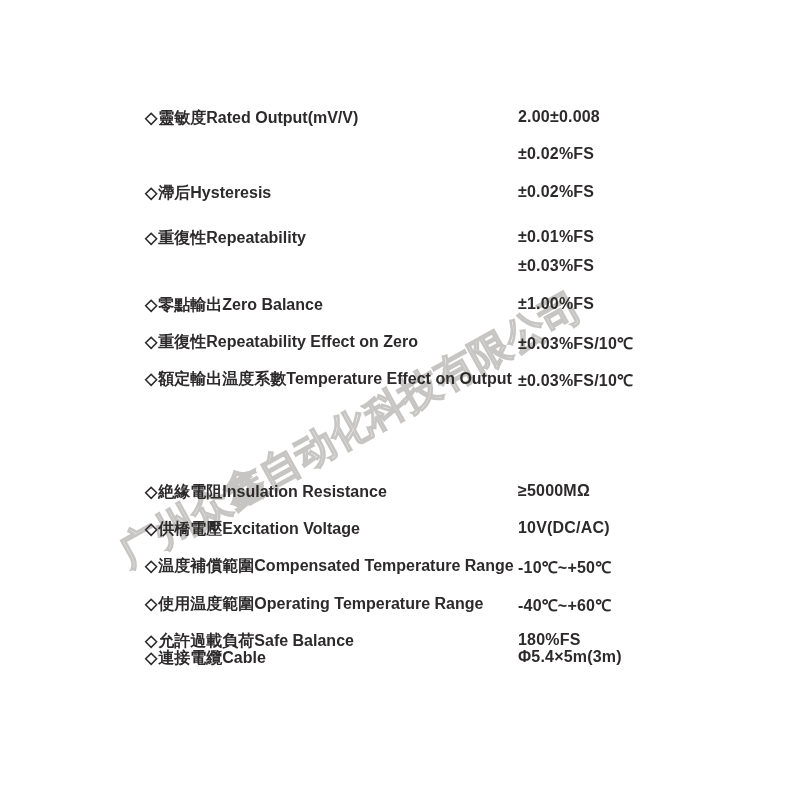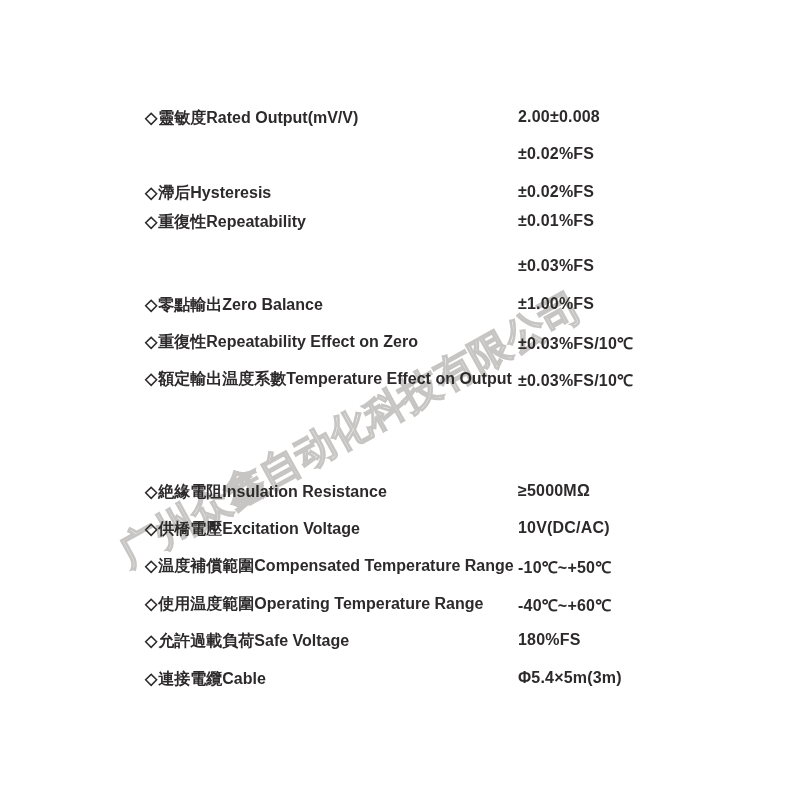--- a/index.html
+++ b/index.html
@@ -77,21 +77,21 @@
 
   <div class="spec-row" style="top:145px">
     <span class="spec-value">±0.02%FS</span>
   </div>
 
   <div class="spec-row" style="top:183px">
     <span class="spec-label"><span class="diamond">◇</span><span>滯后Hysteresis</span></span>
     <span class="spec-value">±0.02%FS</span>
   </div>
 
-  <div class="spec-row" style="top:212px">
+  <div class="spec-row" style="top:228px">
     <span class="spec-label"><span class="diamond">◇</span><span>重復性Repeatability</span></span>
     <span class="spec-value">±0.01%FS</span>
   </div>
 
   <div class="spec-row" style="top:257px">
     <span class="spec-value">±0.03%FS</span>
   </div>
 
   <div class="spec-row" style="top:295px">
     <span class="spec-label"><span class="diamond">◇</span><span>零點輸出Zero Balance</span></span>
@@ -124,22 +124,22 @@
     <span class="spec-label"><span class="diamond">◇</span><span>温度補償範圍Compensated Temperature Range</span></span>
     <span class="spec-value">-10℃~+50℃</span>
   </div>
 
   <div class="spec-row" style="top:594px">
     <span class="spec-label"><span class="diamond">◇</span><span>使用温度範圍Operating Temperature Range</span></span>
     <span class="spec-value">-40℃~+60℃</span>
   </div>
 
   <div class="spec-row" style="top:631px">
-    <span class="spec-label"><span class="diamond">◇</span><span>允許過載負荷Safe Voltage</span></span>
+    <span class="spec-label"><span class="diamond">◇</span><span>允許過載負荷Safe Balance</span></span>
     <span class="spec-value">180%FS</span>
   </div>
 
-  <div class="spec-row" style="top:669px">
+  <div class="spec-row" style="top:648px">
     <span class="spec-label"><span class="diamond">◇</span><span>連接電纜Cable</span></span>
     <span class="spec-value">Φ5.4×5m(3m)</span>
   </div>
 
 </div>
 
 </body></html>

